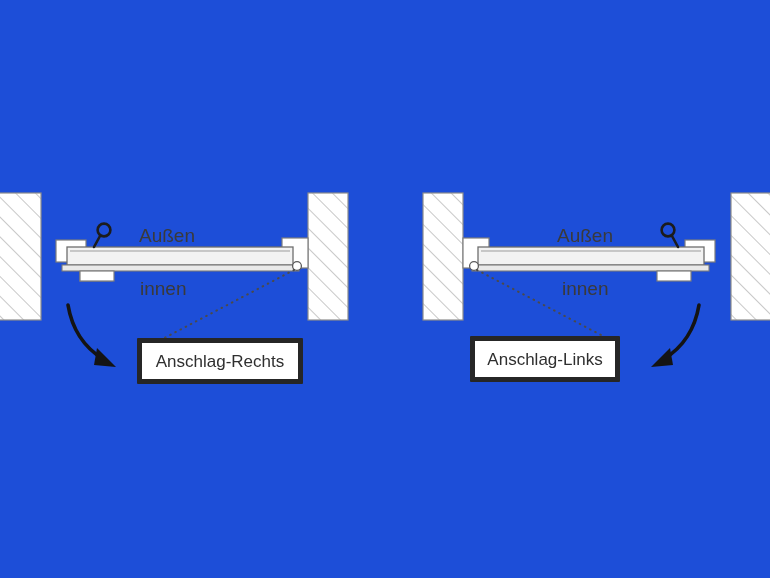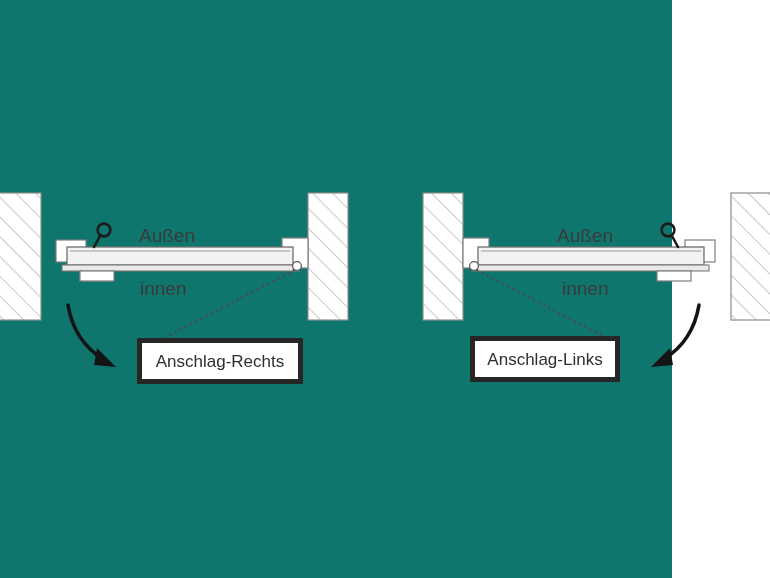--- a/index.html
+++ b/index.html
@@ -8,23 +8,23 @@
     background: #ffffff;
   }
   body {
     width: 770px;
     height: 578px;
     font-family: "Liberation Sans", sans-serif;
     overflow: hidden;
   }
   #canvas {
     position: relative;
-    width: 672px;
+    width: 770px;
     height: 578px;
-    background: #0f766e;
+    background: #1d4ed8;
   }
   #canvas svg {
     display: block;
   }
   .dgm-text {
     font-family: "Liberation Sans", sans-serif;
     fill: #3a3a3a;
   }
   .label-aussen, .label-innen {
     font-size: 19px;

